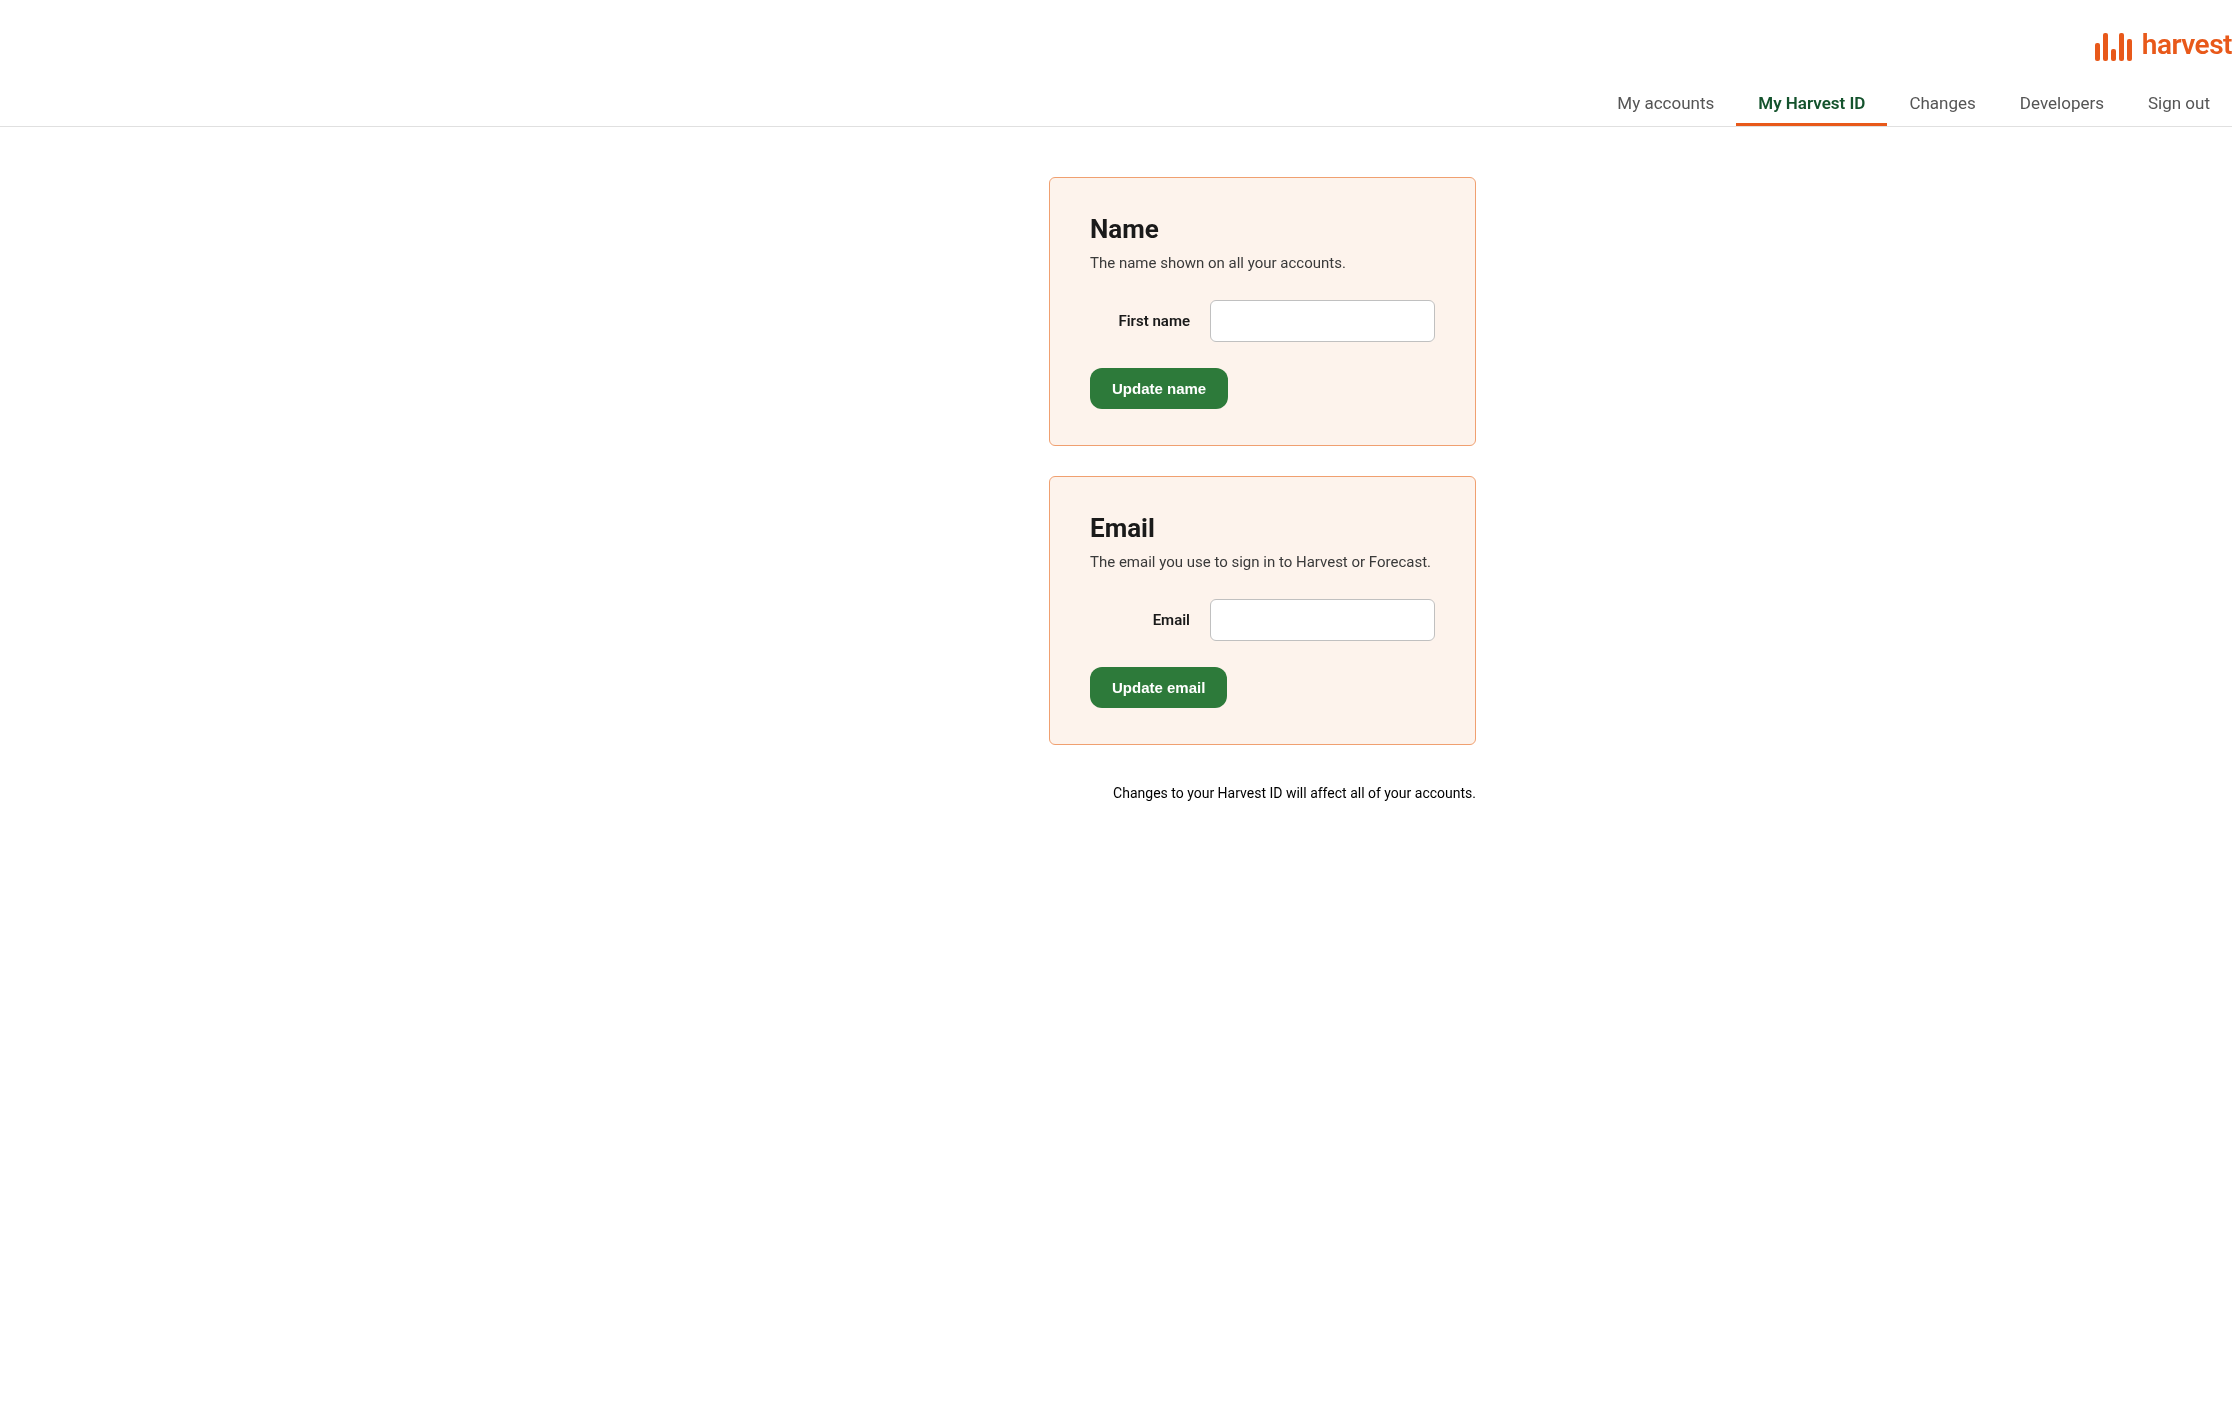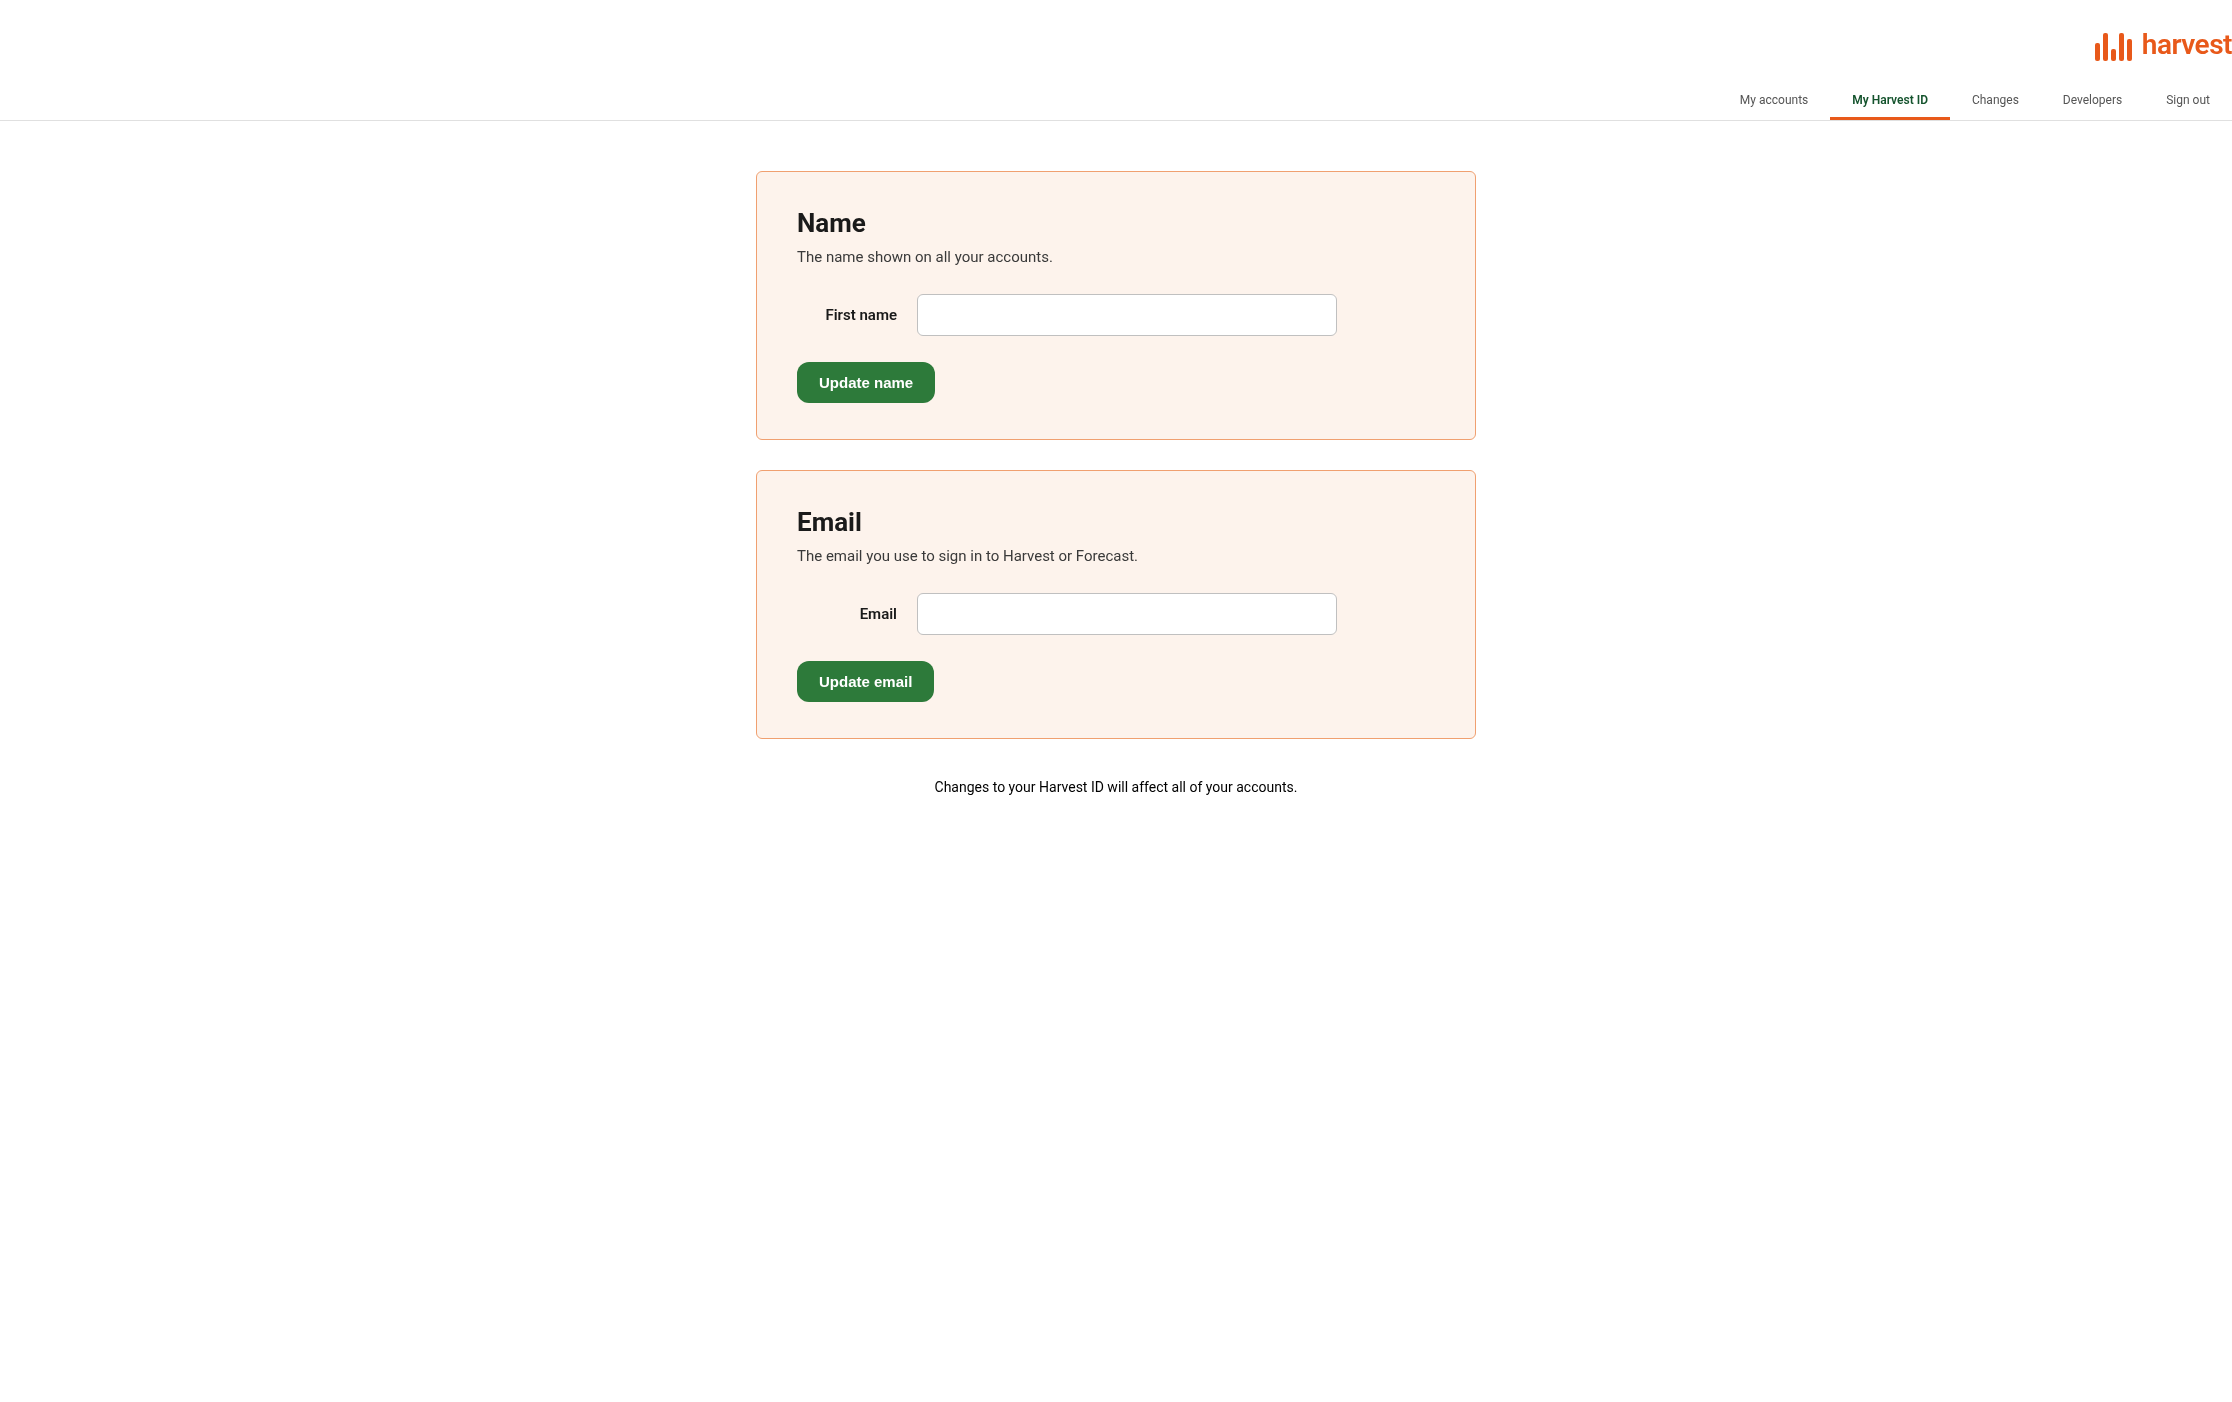--- a/index.html
+++ b/index.html
@@ -59,21 +59,21 @@
 
     
     .nav {
       display: flex;
       gap: 0;
       align-items: flex-end;
     }
 
     .nav-item {
       padding: 10px 22px;
-      font-size: 12px;
+      font-size: 17px;
       color: #555555;
       text-decoration: none;
       cursor: pointer;
       border-bottom: 3px solid transparent;
       transition: color 0.2s;
       white-space: nowrap;
     }
 
     .nav-item.active {
       color: #14532d;
@@ -82,20 +82,21 @@
     }
 
     
     .main-content {
       max-width: 760px;
       margin: 0 auto;
       padding: 50px 20px 60px;
       display: flex;
       flex-direction: column;
       gap: 30px;
+      align-items: flex-end;
     }
 
     
     .card {
       background-color: #fdf3ec;
       border: 1.5px solid #f0a070;
       border-radius: 6px;
       padding: 36px 40px;
     }
 

